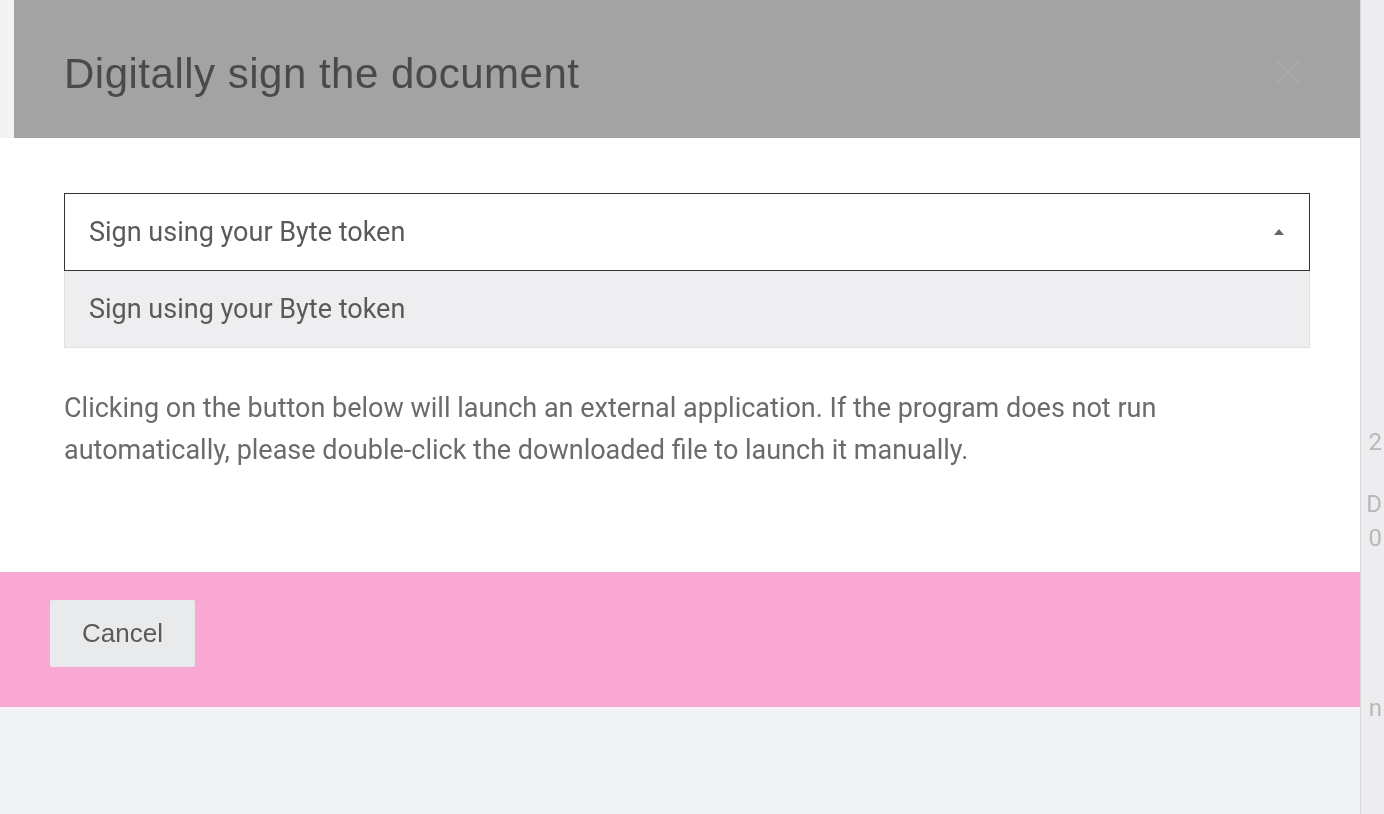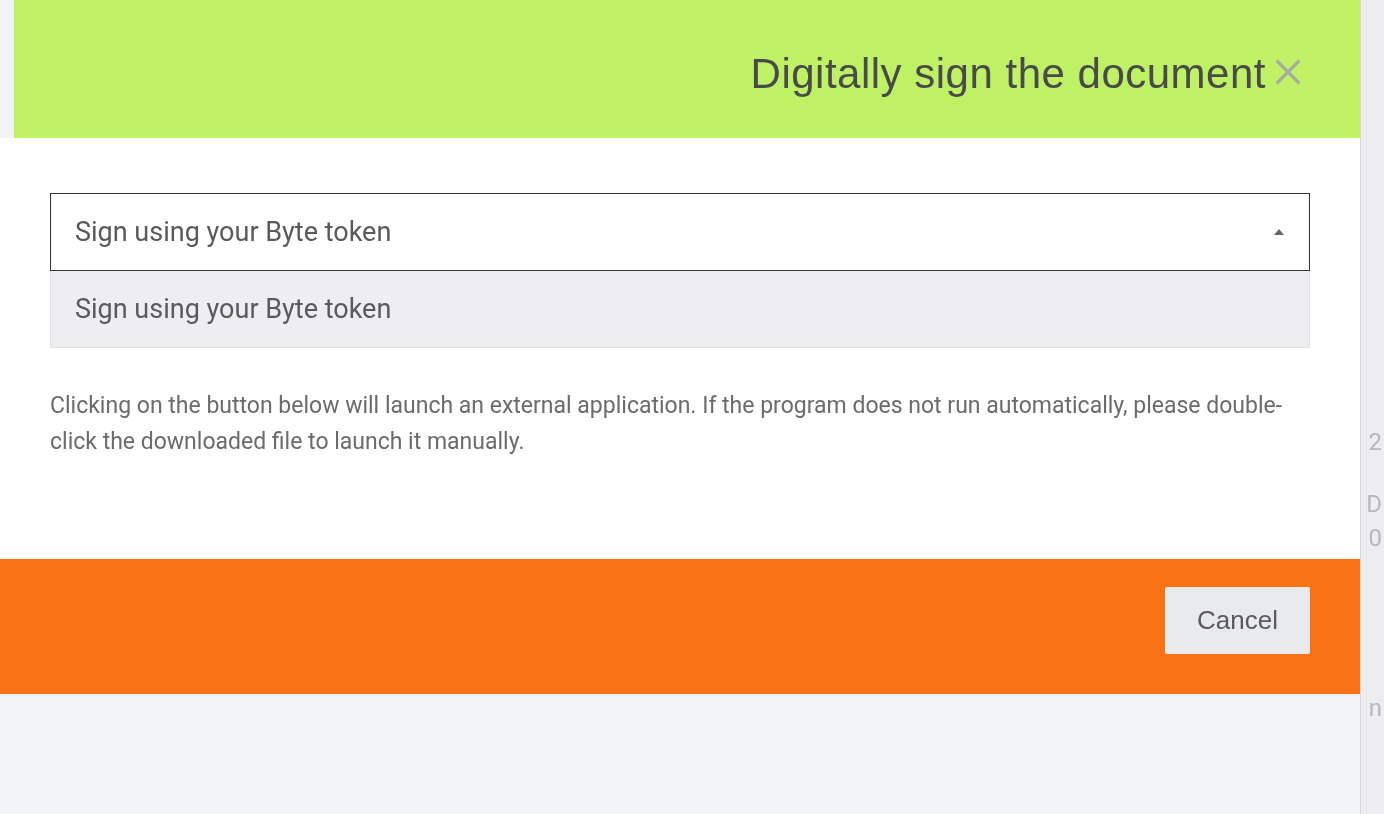--- a/index.html
+++ b/index.html
@@ -17,23 +17,23 @@
     .modal {
       position: absolute;
       top: 0;
       left: 0;
       width: 1360px;
       background: #f2f3f5;
     }
     .modal-header {
       padding: 50px 50px 40px 50px;
       display: flex;
-      justify-content: flex-end;
+      justify-content: space-between;
       align-items: flex-start;
-      background: #bef264;
+      background: #a3a3a3;
       margin-left: 14px;
     }
     .modal-title {
       font-family: "Arial Narrow", "Helvetica Neue Condensed", Arial, sans-serif;
       font-stretch: condensed;
       font-size: 42px;
       font-weight: 400;
       color: #4a4a4a;
       letter-spacing: 0.5px;
     }
@@ -43,21 +43,21 @@
       padding: 5px;
       line-height: 1;
     }
     .close-button svg {
       width: 34px;
       height: 34px;
       display: block;
     }
     .modal-body {
       background: #ffffff;
-      padding: 55px 50px 100px 50px;
+      padding: 55px 50px 100px 64px;
     }
     .dropdown-container {
       position: relative;
       margin-bottom: 30px;
     }
     .dropdown-select {
       width: 100%;
       border: 1px solid #333333;
       background: #ffffff;
       padding: 22px 24px;
@@ -86,30 +86,30 @@
     .dropdown-item {
       padding: 22px 24px;
       font-size: 27px;
       color: #5a5a5a;
       cursor: pointer;
     }
     .dropdown-item.selected {
       background: #eeeef0;
     }
     .description-text {
-      font-size: 23px;
+      font-size: 27px;
       color: #6b6b6b;
       line-height: 1.55;
       margin-top: 40px;
     }
     .modal-footer {
-      background: #f97316;
+      background: #f9a8d4;
       padding: 28px 50px 40px 50px;
       display: flex;
-      justify-content: flex-end;
+      justify-content: space-between;
       gap: 20px;
     }
     .btn {
       border: none;
       padding: 18px 32px;
       font-size: 26px;
       cursor: pointer;
       border-radius: 2px;
     }
     .btn-cancel {

